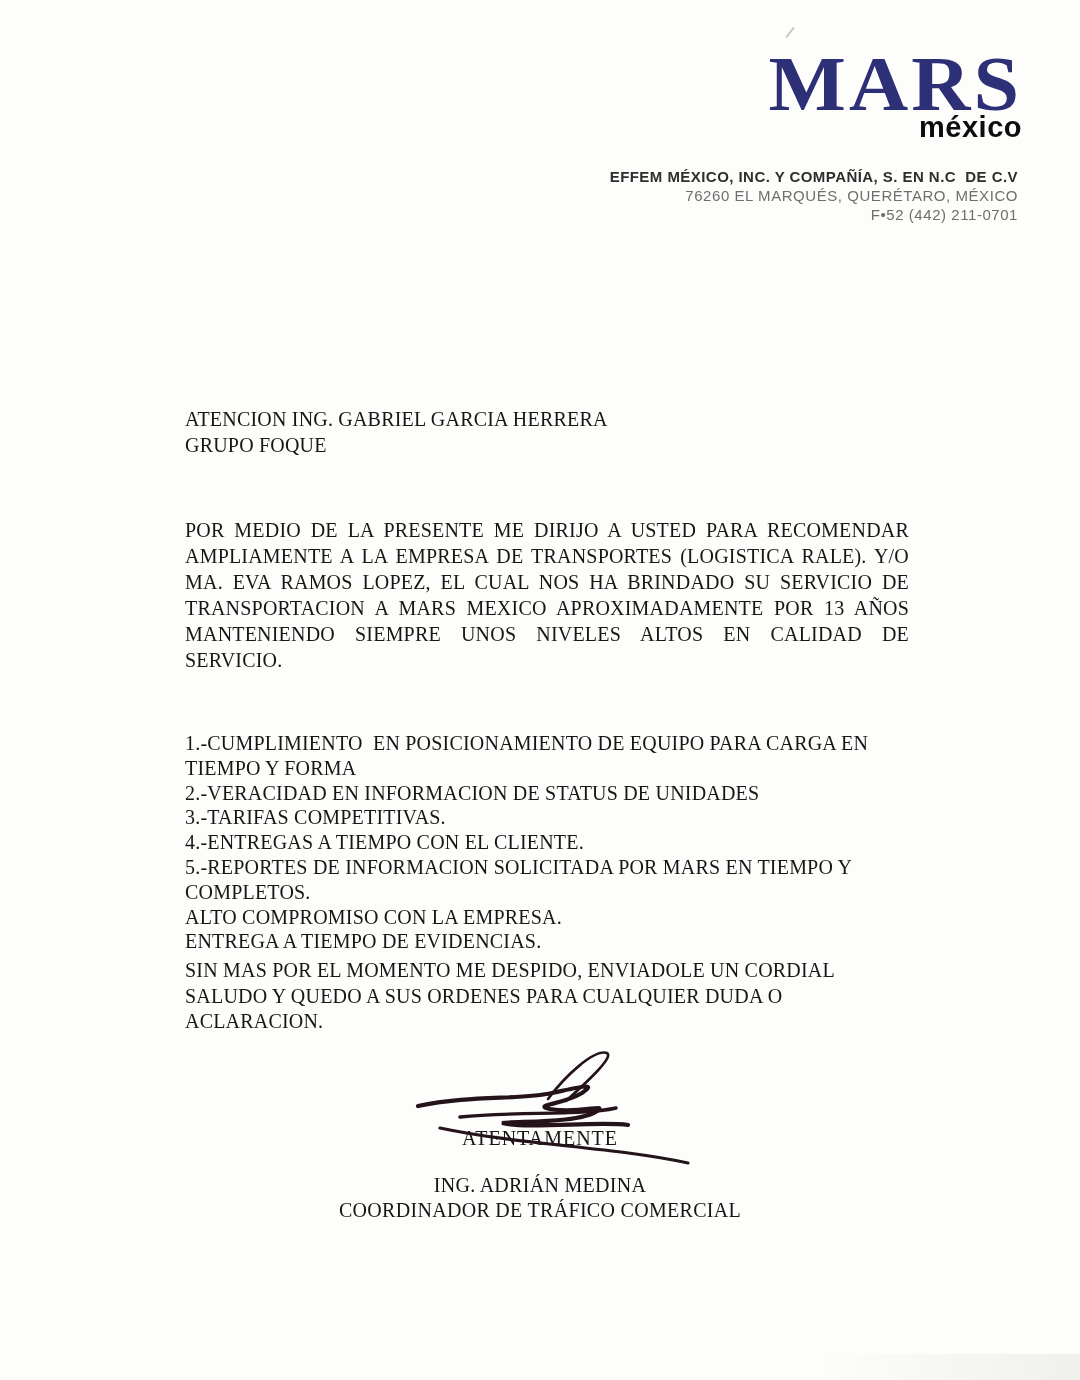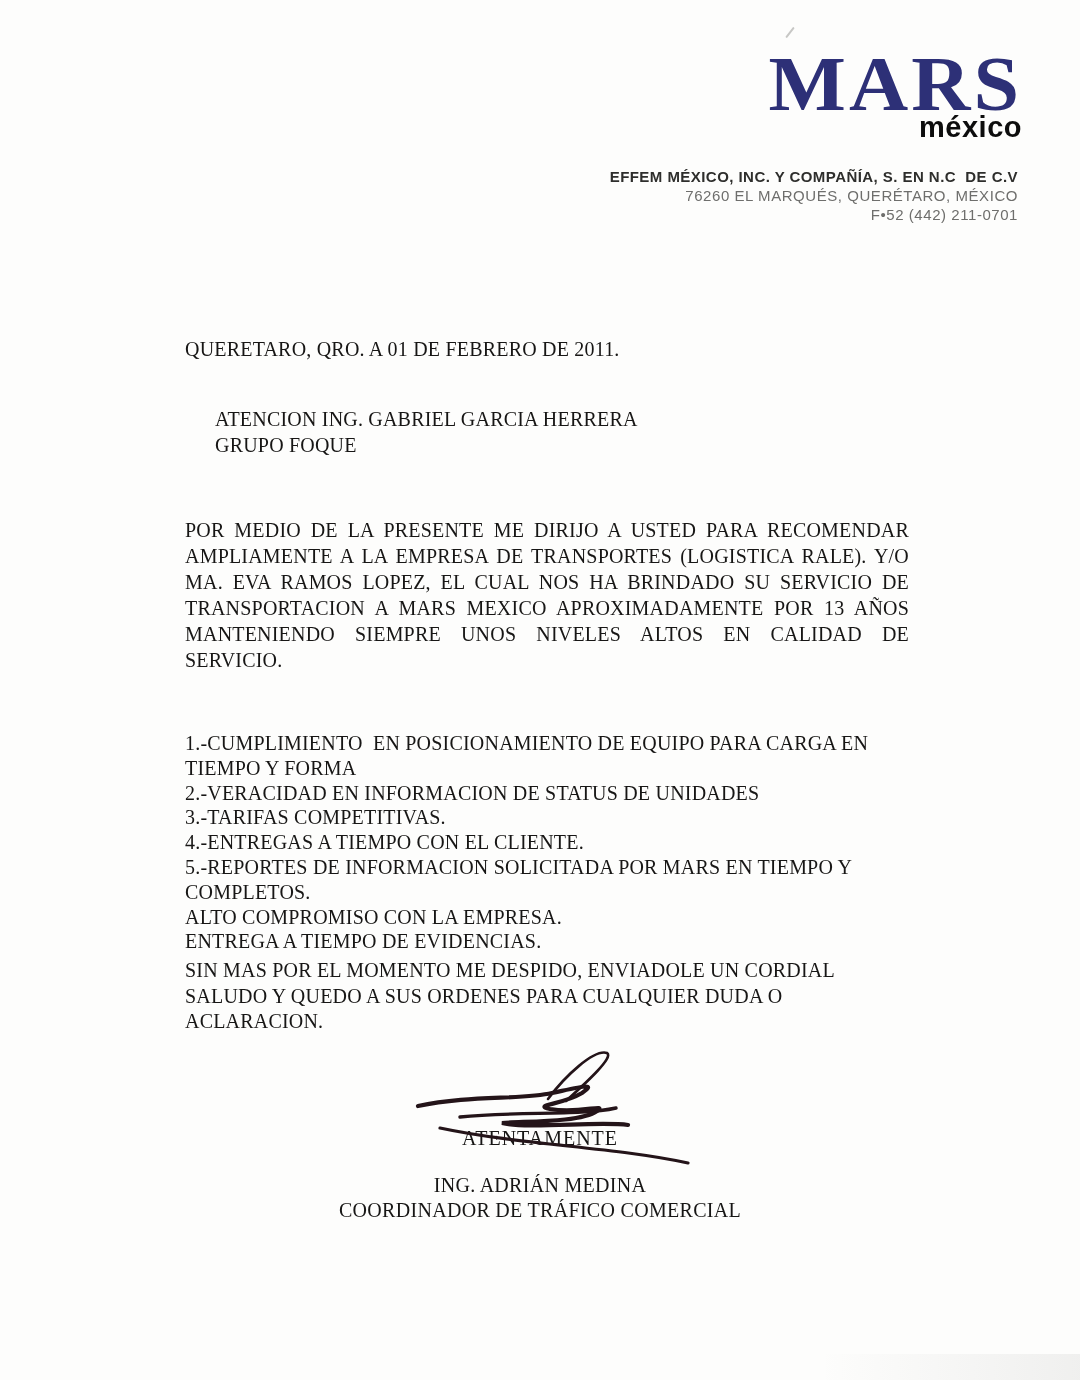--- a/index.html
+++ b/index.html
@@ -47,21 +47,21 @@
   .addr div:nth-child(4)::first-letter,
   .addr div:nth-child(5)::first-letter { font-weight:700; color:#222220; }
 
   
   .serif-block {
     position:absolute; left:185px; width:724px;
     font-size:20px; line-height:26px; letter-spacing:.2px;
     color:#171615; white-space:pre-wrap;
   }
   .date-line   { top:336px; }
-  .attention   { top:406px;margin-left:30px; }
+  .attention   { top:406px; }
   .body-par    { top:517px; }
   .body-par div { text-align:justify; text-align-last:justify; white-space:normal; }
   .body-par div:last-child { text-align-last:left; }
   .points-intro{ top:682px; }
   .points-list { top:731px; line-height:24.8px; }
   .closing     { top:958px; line-height:25.5px; }
 
   
   .sig-block {
     position:absolute; left:280px; top:1126px; width:520px;
@@ -82,21 +82,20 @@
 
   <div class="artifact"></div>
 
   <div class="logo-wrap">
     <div class="logo-mars">MARS</div>
     <div class="logo-sub">méxico</div>
   </div>
 
   <div class="addr"><div>EFFEM MÉXICO, INC. Y COMPAÑÍA, S. EN N.C  DE C.V</div><div>76260 EL MARQUÉS, QUERÉTARO, MÉXICO</div><div>F•52 (442) 211-0701</div></div>
 
-  <div class="serif-block date-line">QUERETARO, QRO. A 01 DE FEBRERO DE 2011.</div>
 
   <div class="serif-block attention"><div>ATENCION ING. GABRIEL GARCIA HERRERA</div><div>GRUPO FOQUE</div></div>
 
   <div class="serif-block body-par"><div>POR MEDIO DE LA PRESENTE ME DIRIJO A USTED PARA RECOMENDAR</div><div>AMPLIAMENTE A LA EMPRESA DE TRANSPORTES (LOGISTICA RALE). Y/O</div><div>MA. EVA RAMOS LOPEZ, EL CUAL NOS HA BRINDADO SU SERVICIO DE</div><div>TRANSPORTACION A MARS MEXICO APROXIMADAMENTE POR 13 AÑOS</div><div>MANTENIENDO SIEMPRE UNOS NIVELES ALTOS EN CALIDAD DE</div><div>SERVICIO.</div></div>
 
 
   <div class="serif-block points-list"><div>1.-CUMPLIMIENTO  EN POSICIONAMIENTO DE EQUIPO PARA CARGA EN</div><div>TIEMPO Y FORMA</div><div>2.-VERACIDAD EN INFORMACION DE STATUS DE UNIDADES</div><div>3.-TARIFAS COMPETITIVAS.</div><div>4.-ENTREGAS A TIEMPO CON EL CLIENTE.</div><div>5.-REPORTES DE INFORMACION SOLICITADA POR MARS EN TIEMPO Y</div><div>COMPLETOS.</div><div>ALTO COMPROMISO CON LA EMPRESA.</div><div>ENTREGA A TIEMPO DE EVIDENCIAS.</div></div>
 
   <div class="serif-block closing"><div>SIN MAS POR EL MOMENTO ME DESPIDO, ENVIADOLE UN CORDIAL</div><div>SALUDO Y QUEDO A SUS ORDENES PARA CUALQUIER DUDA O</div><div>ACLARACION.</div></div>
 

